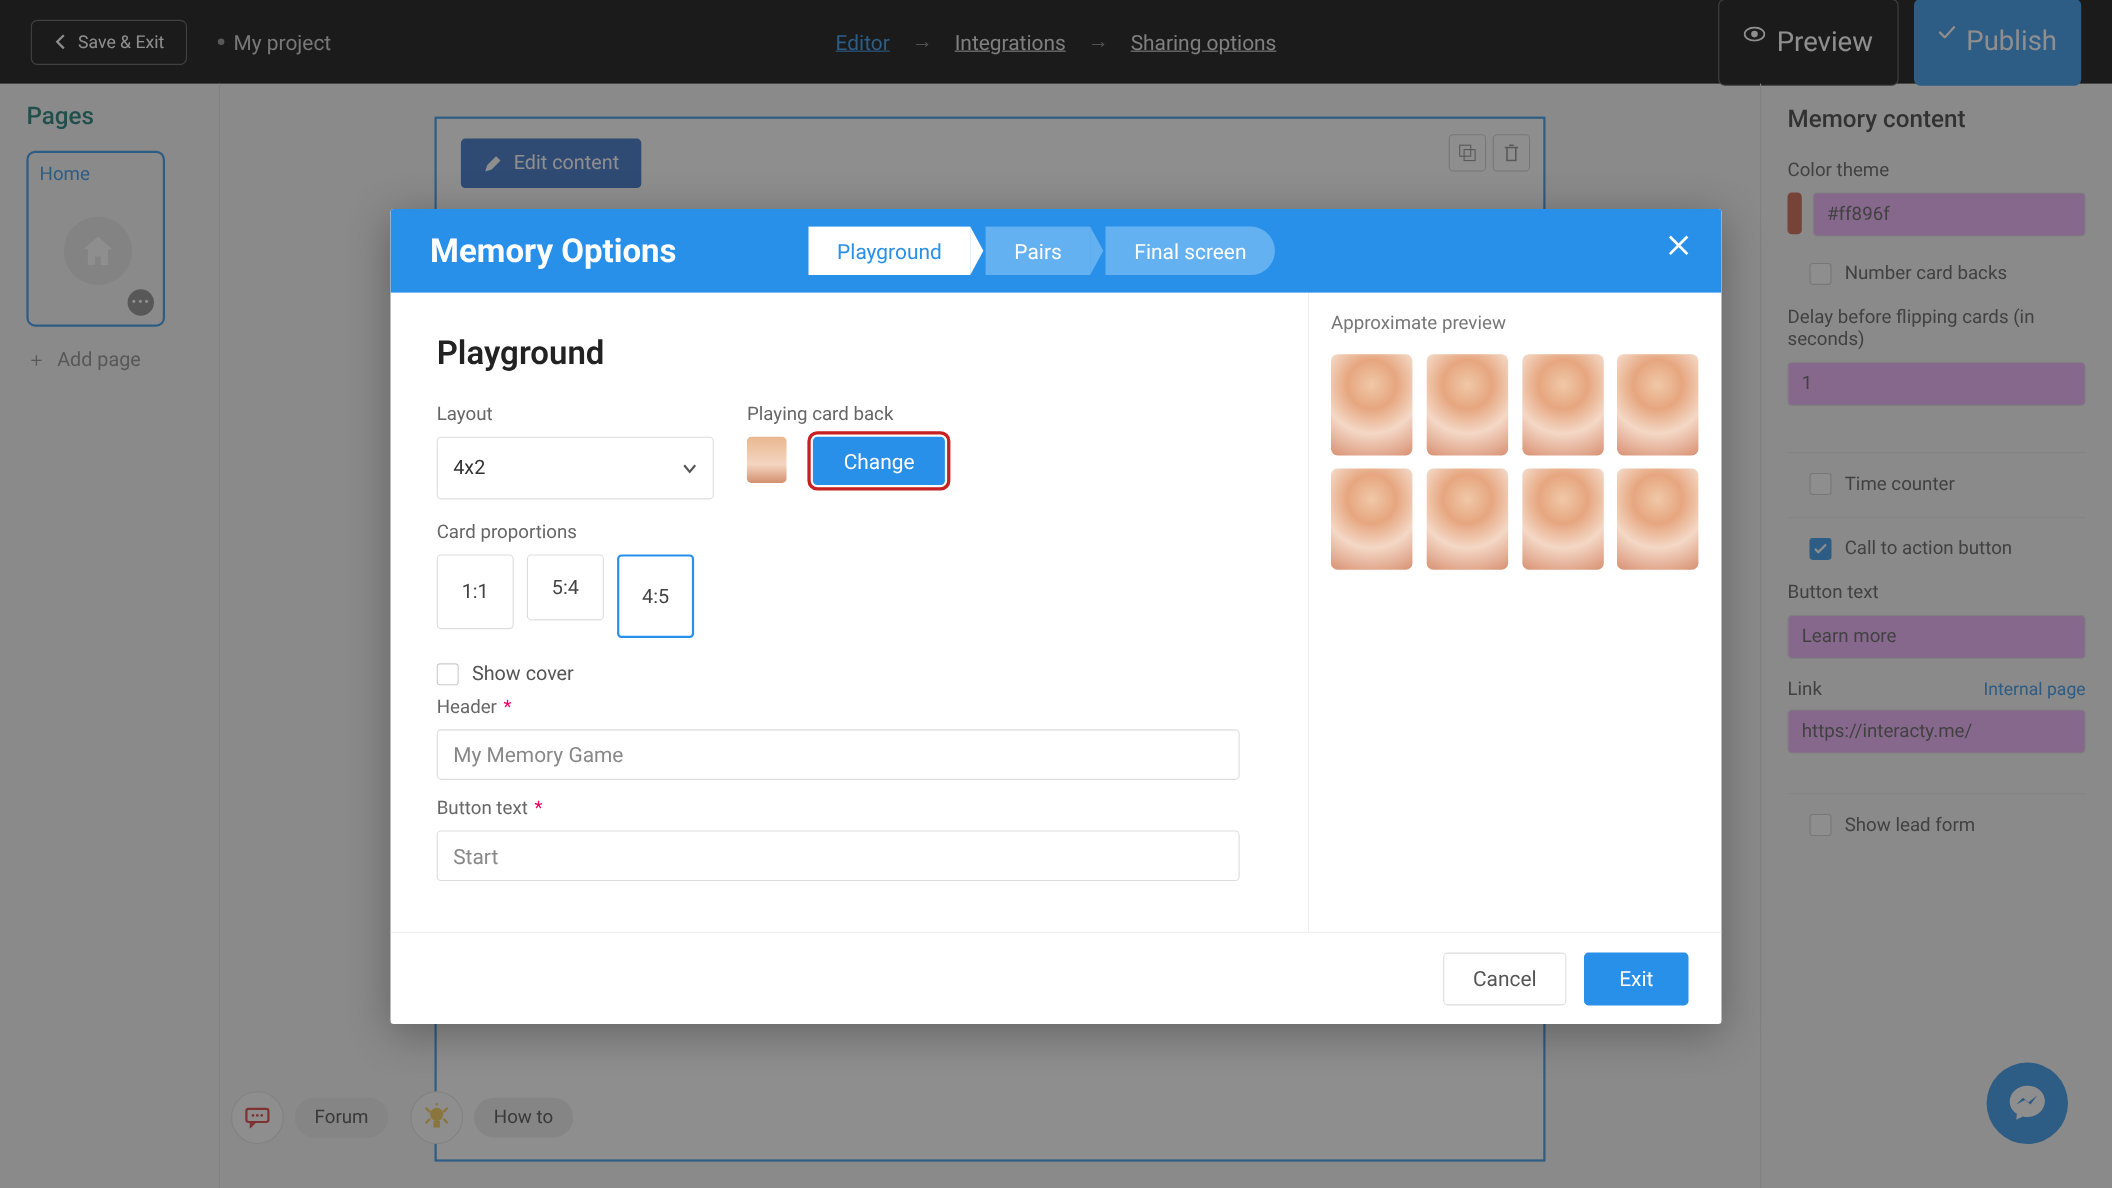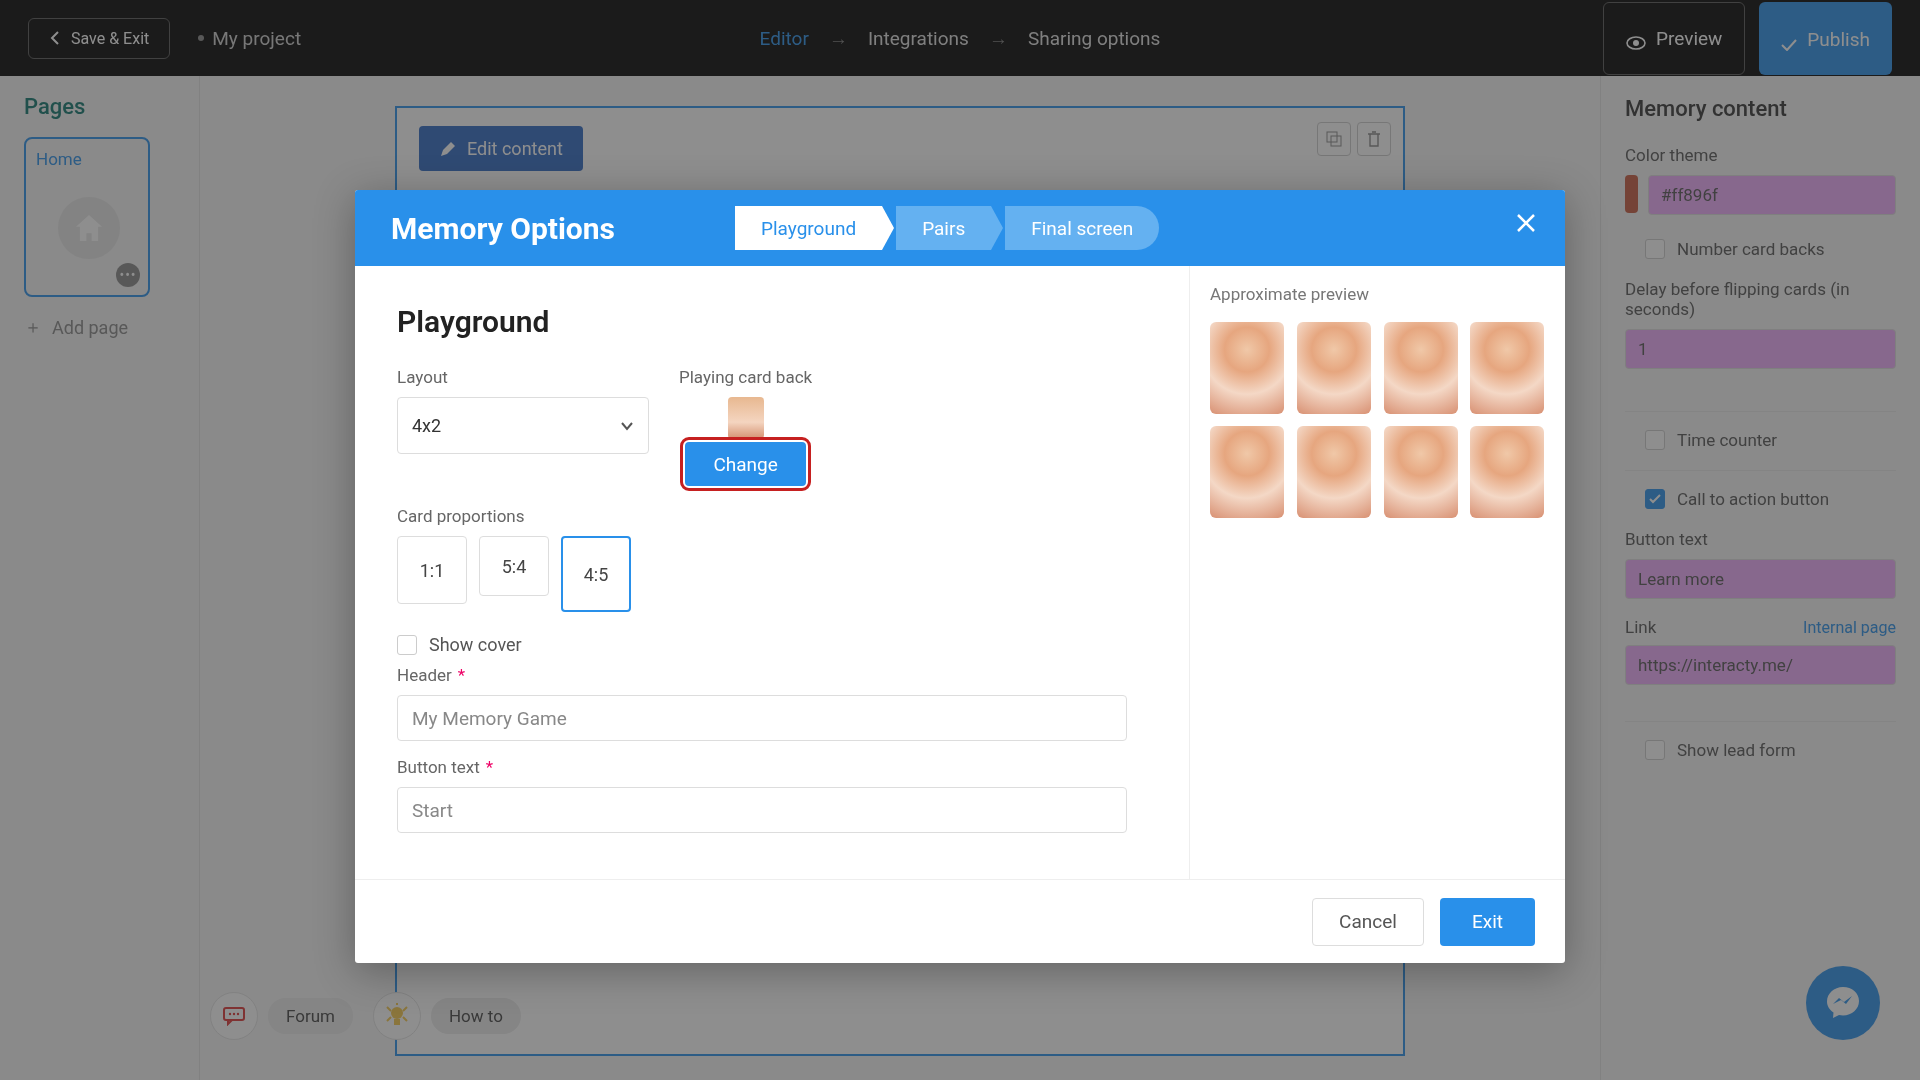--- a/index.html
+++ b/index.html
@@ -4,25 +4,25 @@
 <style>
 * { box-sizing: border-box; margin: 0; padding: 0; font-family: -apple-system, BlinkMacSystemFont, "Segoe UI", Roboto, Arial, sans-serif; }
 body { background: #f5f5f5; width: 1920px; height: 1080px; overflow: hidden; position: relative; }
 
 
 .topbar { height: 76px; background: #000; display: flex; align-items: center; padding: 0 28px; color: #fff; }
 .save-exit { display: flex; align-items: center; gap: 10px; border: 1px solid #555; border-radius: 6px; padding: 10px 20px; color: #fff; cursor: pointer; }
 .project-name { margin-left: 28px; color: #ccc; font-size: 19px; display: flex; align-items: center; gap: 8px; }
 .project-name .dot { width: 6px; height: 6px; background: #888; border-radius: 50%; display: inline-block; }
 .top-center { position: absolute; left: 50%; transform: translateX(-50%); display: flex; align-items: center; gap: 20px; font-size: 19px; }
-.top-center .step { color: #ddd; }
+.top-center .step { color: #ddd; text-decoration: underline; }
 .top-center .step.active { color: #2990ea; }
 .top-center .arrow { color: #777; }
 .top-right { margin-left: auto; display: flex; gap: 14px; }
-.btn { border-radius: 6px; padding: 24px 22px; font-size: 19px; display: flex; align-items: flex-end; gap: 10px; cursor: pointer; }
+.btn { border-radius: 6px; padding: 24px 22px; font-size: 25px; display: flex; align-items: flex-start; gap: 10px; cursor: pointer; }
 .btn-preview { background: #000; border: 1px solid #555; color: #fff; }
 .btn-publish { background: #2990ea; color: #fff; border: none; }
 
 
 .left-sidebar { position: absolute; left: 0; top: 76px; width: 200px; height: calc(100% - 76px); border-right: 1px solid #e3e3e3; padding: 18px 24px; }
 .left-sidebar h3 { font-size: 22px; color: #0f766e; font-weight: 500; margin-bottom: 18px; }
 .page-thumb { width: 126px; height: 160px; border: 2px solid #2990ea; border-radius: 8px; padding: 10px; position: relative; }
 .page-thumb .label { color: #2990ea; font-size: 17px; }
 .page-thumb .circle { width: 62px; height: 62px; background: #e6e6e6; border-radius: 50%; position: absolute; top: 58px; left: 32px; display: flex; align-items: center; justify-content: center; }
 .page-thumb .home-icon { width: 26px; height: 26px; background: #fff; clip-path: polygon(50% 0, 100% 45%, 85% 45%, 85% 100%, 60% 100%, 60% 70%, 40% 70%, 40% 100%, 15% 100%, 15% 45%, 0 45%); }
@@ -76,21 +76,21 @@
 .mtab.inactive:last-child::after { display: none; }
 .modal-close { position: absolute; right: 28px; top: 22px; color: #fff; font-size: 28px; cursor: pointer; }
 
 .modal-body { display: flex; }
 .modal-left { flex: 1; padding: 38px 42px 30px 42px; }
 .modal-left h2 { font-size: 30px; font-weight: 600; color: #222; margin-bottom: 28px; }
 .form-row { display: flex; gap: 30px; margin-bottom: 20px; }
 .form-col { display: flex; flex-direction: column; }
 .form-label { font-size: 17px; color: #666; margin-bottom: 10px; }
 .dropdown { width: 252px; height: 57px; border: 1px solid #ddd; border-radius: 4px; padding: 0 14px; display: flex; align-items: center; justify-content: space-between; font-size: 18px; color: #333; cursor: pointer; }
-.card-back-row { display: flex; align-items: center; gap: 3px; flex-direction: column; }
+.card-back-row { display: flex; align-items: flex-start; gap: 24px; }
 .card-back-thumb { width: 36px; height: 42px; border-radius: 4px; background: linear-gradient(180deg,#e8b890 0%, #f4d5c0 60%, #d49070 100%); }
 .change-btn { height: 44px; padding: 0 28px; background: #2990ea; color: #fff; border-radius: 4px; font-size: 19px; display: flex; align-items: center; cursor: pointer; outline: 3px solid #c62020; outline-offset: 2px; }
 
 .proportions { display: flex; gap: 12px; }
 .prop-btn { width: 70px; height: 68px; border: 1px solid #ddd; border-radius: 4px; display: flex; align-items: center; justify-content: center; font-size: 18px; color: #444; cursor: pointer; }
 .prop-btn.tall { height: 76px; }
 .prop-btn.active { border: 2px solid #2990ea; }
 .prop-btn.short { height: 60px; }
 
 .show-cover { display: flex; align-items: center; gap: 12px; margin: 22px 0 10px 0; font-size: 18px; color: #555; }

